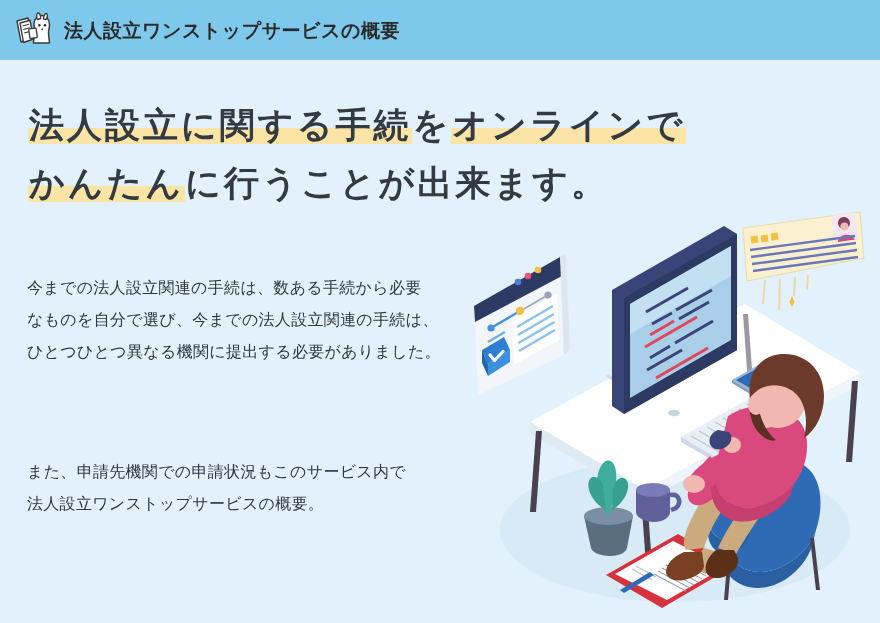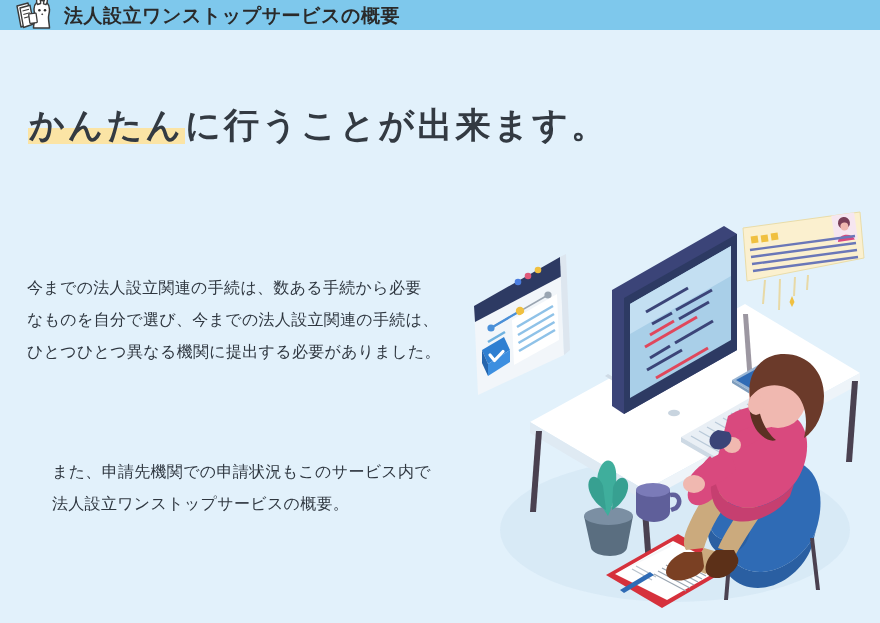--- a/index.html
+++ b/index.html
@@ -19,21 +19,21 @@
     height: 623px;
     background: #e2f1fb;
     overflow: hidden;
   }
 
   
   #header-bar {
     position: absolute;
     left: 0; top: 0;
     width: 880px;
-    height: 30px;
+    height: 60px;
     background: #7ec8ec;
     display: flex;
     align-items: center;
     padding-left: 14px;
     box-sizing: border-box;
   }
   #mascot-icon {
     width: 40px;
     height: 38px;
     flex: 0 0 auto;
@@ -77,21 +77,21 @@
     width: 460px;
   }
   .para {
     font-size: 16px;
     color: #2f3740;
     line-height: 32px;
     letter-spacing: 0.3px;
     margin: 0 0 28px 0;
     white-space: nowrap;
   }
-  .para:last-child { margin-bottom: 0; margin-left: 25px; }
+  .para:last-child { margin-bottom: 0; }
 
   
   #illustration {
     position: absolute;
     left: 460px;
     top: 200px;
     width: 420px;
     height: 415px;
   }
   #illustration svg { display: block; }
@@ -125,20 +125,23 @@
 
         <path d="M20.5 19 C18.2 19.6 16.6 21.4 16.6 23.4 C16.6 25.2 18 26.4 19.8 26" fill="none" stroke="#3a3a3a" stroke-width="1.4" stroke-linecap="round"></path>
 
         <rect x="15.2" y="16.5" width="7.5" height="9.5" rx="0.8" fill="#ffffff" stroke="#3a3a3a" stroke-width="1.3" transform="rotate(-8 19 21)"></rect>
       </g>
     </svg>
     <div id="header-title">法人設立ワンストップサービスの概要</div>
   </div>
 
   <div id="headline">
+    <div class="headline-line">
+      <span class="hl">法人設立に関する手続</span><span>を</span><span class="hl">オンラインで</span>
+    </div>
     <div class="headline-line">
       <span class="hl">かんたん</span><span>に行うことが出来ます。</span>
     </div>
   </div>
 
   <div id="body-copy">
     <p class="para">
       <span>今までの法人設立関連の手続は、数ある手続から必要</span><br>
       <span>なものを自分で選び、今までの法人設立関連の手続は、</span><br>
       <span>ひとつひとつ異なる機関に提出する必要がありました。</span>

